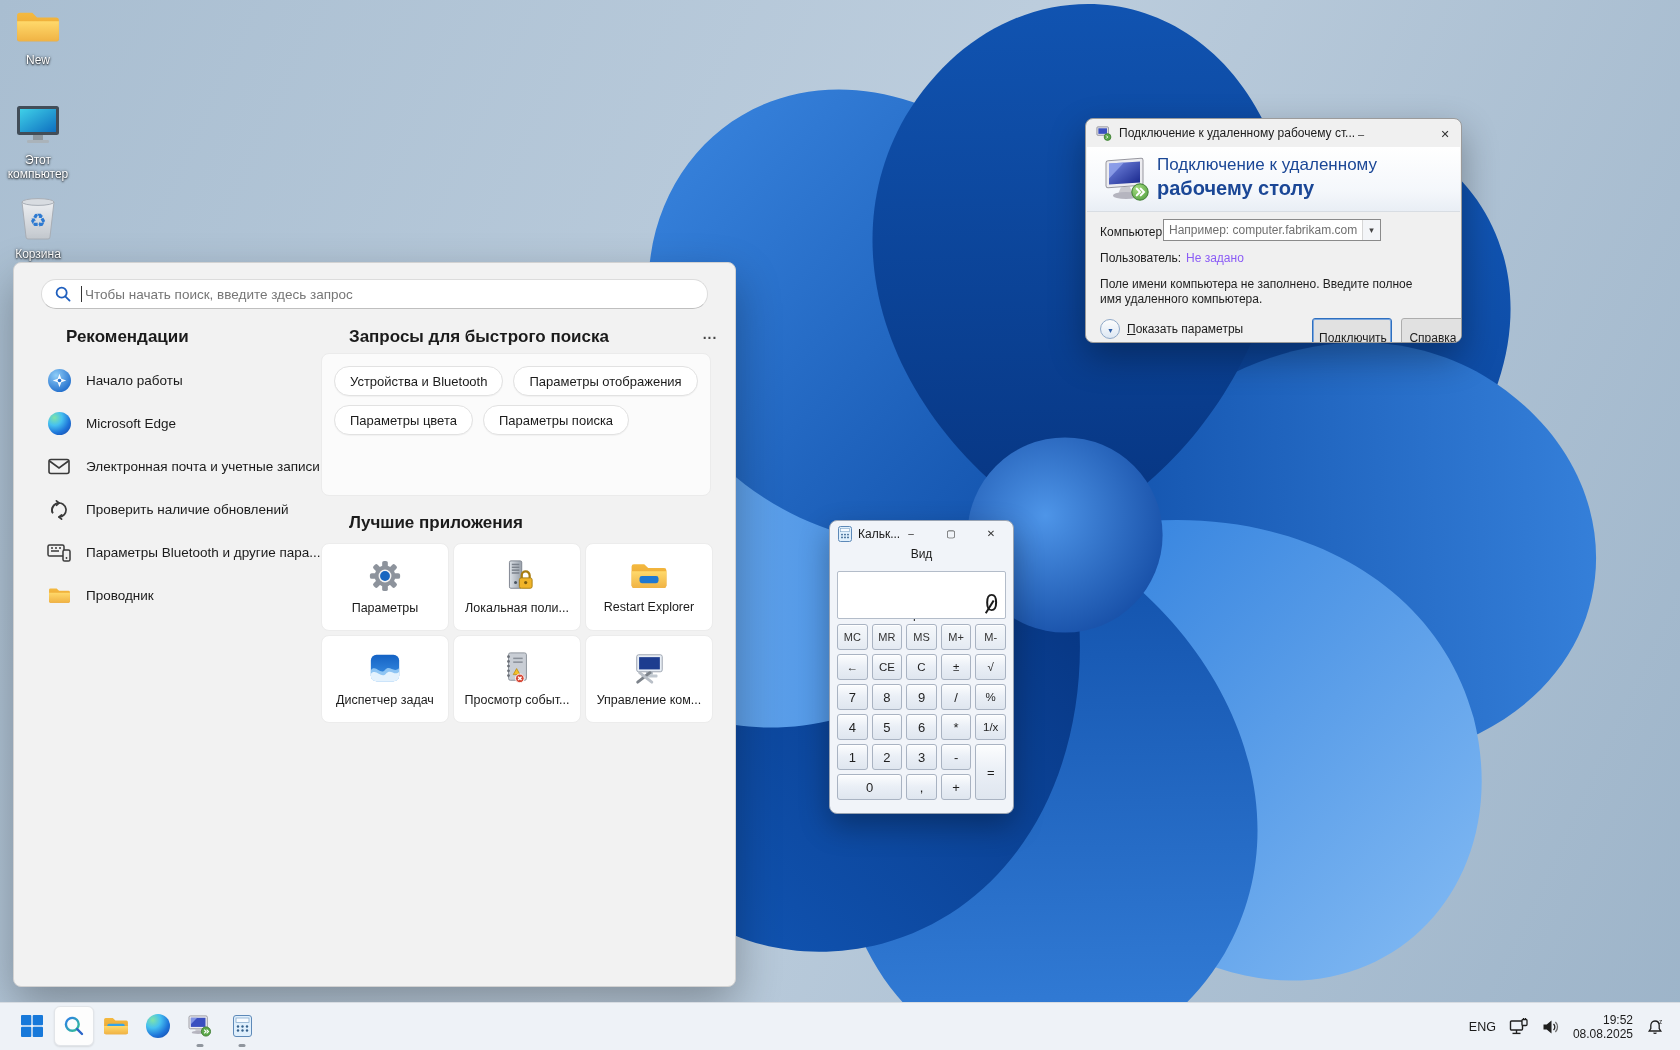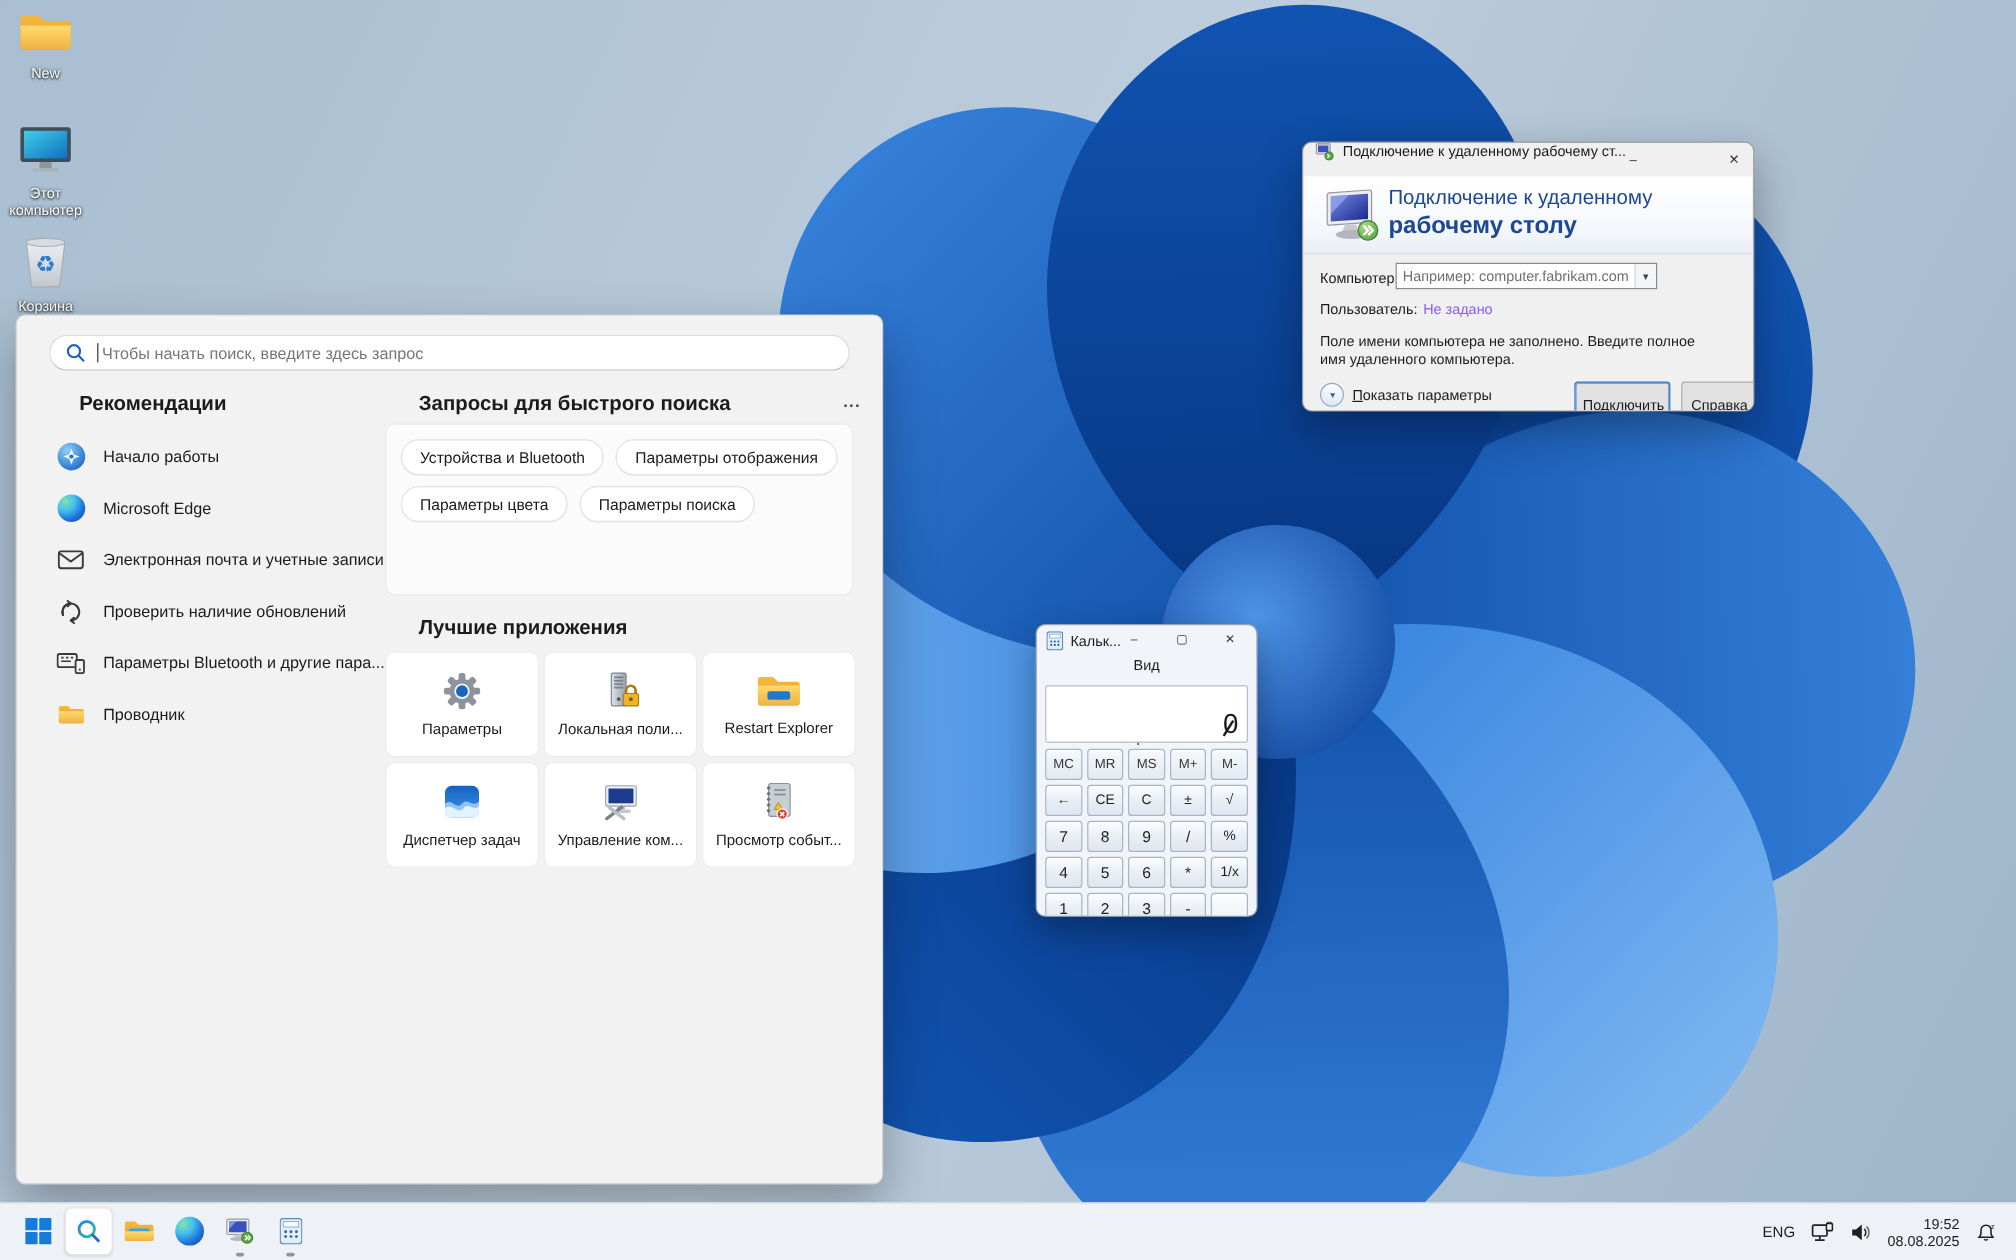--- a/index.html
+++ b/index.html
@@ -31,21 +31,21 @@
   .pill-card{position:absolute;left:307px;top:90px;width:390px;height:143px;background:#fbfbfb;border:1px solid #ebebeb;border-radius:8px;box-sizing:border-box;padding:12px 12px;display:flex;flex-direction:column;gap:9px;}
   .pill-row{display:flex;gap:10px;}
   .pill{height:30px;padding:0 15px;background:#fff;border:1px solid #e2e2e2;border-radius:16px;font-size:13px;color:#1b1b1b;font-family:inherit;white-space:nowrap;box-shadow:0 1px 1px rgba(0,0,0,.04);cursor:default;}
   .tile-grid{position:absolute;left:307px;top:280px;display:grid;grid-template-columns:repeat(3,128px);grid-auto-rows:88px;gap:4px;}
   .tile{background:#fff;border:1px solid #ececec;border-radius:8px;display:flex;flex-direction:column;align-items:center;justify-content:center;cursor:default;}
   .tile-label{margin-top:8px;font-size:12.5px;color:#1b1b1b;white-space:nowrap;}
 
   
   .rdp{position:absolute;left:1085px;top:118px;width:377px;height:225px;background:#f0f0f0;border:1px solid #9b9b9b;
     border-radius:8px;box-shadow:0 14px 36px rgba(0,0,0,.32);z-index:7;box-sizing:border-box;overflow:hidden;}
-  .rdp-titlebar{height:28px;display:flex;align-items:flex-start;padding:0 10px;}
+  .rdp-titlebar{height:28px;display:flex;align-items:center;padding:0 10px;}
   .rdp-title{margin-left:7px;font-size:12px;color:#1b1b1b;}
   .rdp-controls{position:absolute;top:0;right:0;height:28px;display:flex;align-items:center;}
   .winctl{width:32px;height:24px;border:none;background:transparent;font-size:11px;color:#333;text-align:center;line-height:24px;cursor:default;font-family:inherit;}
   .rdp-ctl-gap{width:52px;}
   .rdp-header{position:absolute;left:1px;top:28px;right:1px;height:64px;background:linear-gradient(#ffffff,#f4f7fb 70%,#e9eef5);border-bottom:1px solid #d8dde3;}
   .rdp-header .hicon{position:absolute;left:16px;top:8px;}
   .rdp-h1{position:absolute;left:70px;top:8px;font-size:17px;color:#1b4796;line-height:20px;}
   .rdp-h2{position:absolute;left:70px;top:30px;font-size:20px;font-weight:bold;color:#1b4796;}
   .rdp-row-computer{position:absolute;left:14px;top:102px;font-size:12px;color:#1b1b1b;line-height:22px;}
   .combo{position:absolute;left:77px;top:100px;width:218px;height:22px;background:#fff;border:1px solid #8a8a8a;box-sizing:border-box;display:flex;align-items:center;}
@@ -58,21 +58,21 @@
   .rdp-bottom{position:absolute;left:14px;top:199px;right:12px;height:24px;}
   .chev-btn{position:absolute;left:0;top:1px;width:20px;height:20px;border-radius:50%;border:1px solid #8fa8c8;
     background:linear-gradient(#fdfdfd,#dde7f3);color:#2f5fa8;font-size:7px;line-height:19px;text-align:center;cursor:default;}
   .show-opts{position:absolute;left:27px;top:4px;font-size:12px;color:#1b1b1b;cursor:default;}
   .show-opts .u{text-decoration:underline;}
   .win-btn{position:absolute;top:0;height:40px;background:#e1e1e1;border:1px solid #adadad;border-radius:3px;font-size:12px;color:#1b1b1b;font-family:inherit;cursor:default;}
   .btn-connect{left:212px;width:80px;border-color:#2e6fc0;box-shadow:0 0 0 1px #7aa6dd inset;}
   .btn-help{left:301px;width:64px;}
 
   
-  .calc{position:absolute;left:863px;top:520px;width:185px;height:244px;background:#f1f4f9;border:1px solid #98a3b3;
+  .calc{position:absolute;left:829px;top:520px;width:185px;height:294px;background:#f1f4f9;border:1px solid #98a3b3;
     border-radius:8px;box-shadow:0 12px 30px rgba(0,0,0,.30);z-index:6;box-sizing:border-box;overflow:hidden;}
   .calc-titlebar{height:26px;display:flex;align-items:center;padding:0 8px;}
   .calc-title{margin-left:6px;font-size:12px;color:#1b1b1b;}
   .calc-controls{position:absolute;top:1px;right:2px;display:flex;}
   .calc-controls .winctl{width:40px;height:22px;line-height:22px;font-size:10px;}
   .calc-menu{display:flex;gap:16px;padding:0 10px;height:20px;align-items:center;flex-direction:column;}
   .calc-menu span{font-size:12px;color:#1b1b1b;cursor:default;}
   .calc-display{margin:4px 7px 2px;height:46px;background:#fff;border:1px solid #b3bcc9;border-radius:2px;position:relative;}
   .calc-num{position:absolute;right:7px;bottom:1px;font-size:23px;color:#1a1a1a;}
   .calc-num::after{content:"";position:absolute;right:1px;bottom:10px;width:15px;height:1.5px;background:#1a1a1a;transform:rotate(-58deg);}
@@ -343,44 +343,44 @@
               </linearGradient>
             </defs>
           <rect x="3" y="4" width="30" height="28" rx="6" fill="url(#tmg)"></rect>
           <path d="M3 20 C9 14 13 26 18 20 C23 14 27 24 33 18 V26 q0 6-6 6 H9 q-6 0-6-6 Z" fill="#9fd0f7" opacity=".85"></path>
           <path d="M3 24 C9 18 14 30 19 24 C24 18 28 27 33 22 V26 q0 6-6 6 H9 q-6 0-6-6 Z" fill="#e4f2fd"></path>
         </svg>
         <div class="tile-label">Диспетчер задач</div>
       </div>
       <div class="tile">
         <svg width="34" height="34" viewBox="0 0 36 36">
-          <rect x="5" y="4" width="27" height="18" rx="2" fill="#e8eef5" stroke="#9aa2ad"></rect>
-          <rect x="7.5" y="6.5" width="22" height="13" fill="#1d3c8f"></rect>
-          <rect x="15" y="22" width="7" height="3" fill="#aab2bb"></rect>
-          <rect x="10" y="25" width="17" height="3" rx="1" fill="#c2c9d1"></rect>
-          <path d="M6 33 L19 23" stroke="#7c828a" stroke-width="3" stroke-linecap="round"></path>
-          <path d="M8 23 L21 33" stroke="#b9bfc7" stroke-width="3" stroke-linecap="round"></path>
-        </svg>
-        <div class="tile-label">Управление ком...</div>
-      </div>
-      <div class="tile">
-        <svg width="34" height="34" viewBox="0 0 36 36">
           <rect x="9" y="2" width="19" height="29" rx="2" fill="#c9ced5" stroke="#8a9099"></rect>
           <circle cx="9" cy="6" r="1.5" fill="#6b7078"></circle>
             <circle cx="9" cy="11" r="1.5" fill="#6b7078"></circle>
           <circle cx="9" cy="16" r="1.5" fill="#6b7078"></circle>
             <circle cx="9" cy="21" r="1.5" fill="#6b7078"></circle>
           <circle cx="9" cy="26" r="1.5" fill="#6b7078"></circle>
           <rect x="14" y="7" width="10" height="1.6" fill="#8a9099"></rect>
           <rect x="14" y="11" width="10" height="1.6" fill="#8a9099"></rect>
           <path d="M14 25 l3.6-6.4 3.6 6.4 Z" fill="#f4c028" stroke="#b9880e" stroke-width=".8"></path>
           <circle cx="21" cy="29" r="4.6" fill="#d64533" stroke="#fff"></circle>
           <path d="M19.2 27.2 l3.6 3.6 M22.8 27.2 l-3.6 3.6" stroke="#fff" stroke-width="1.4"></path>
         </svg>
         <div class="tile-label">Просмотр событ...</div>
+      </div>
+      <div class="tile">
+        <svg width="34" height="34" viewBox="0 0 36 36">
+          <rect x="5" y="4" width="27" height="18" rx="2" fill="#e8eef5" stroke="#9aa2ad"></rect>
+          <rect x="7.5" y="6.5" width="22" height="13" fill="#1d3c8f"></rect>
+          <rect x="15" y="22" width="7" height="3" fill="#aab2bb"></rect>
+          <rect x="10" y="25" width="17" height="3" rx="1" fill="#c2c9d1"></rect>
+          <path d="M6 33 L19 23" stroke="#7c828a" stroke-width="3" stroke-linecap="round"></path>
+          <path d="M8 23 L21 33" stroke="#b9bfc7" stroke-width="3" stroke-linecap="round"></path>
+        </svg>
+        <div class="tile-label">Управление ком...</div>
       </div>
     </div>
   </div>
 
   <div class="rdp">
     <div class="rdp-titlebar">
       <svg width="16" height="15" viewBox="0 0 18 17">
         <rect x="1" y="1" width="13" height="9.5" rx="1" fill="#e8e8ea" stroke="#8a8a94"></rect>
         <rect x="2.6" y="2.6" width="9.8" height="6.3" fill="#3a4fc0"></rect>
         <circle cx="13" cy="12.5" r="3.8" fill="#5aa848" stroke="#3f7d33"></circle>

